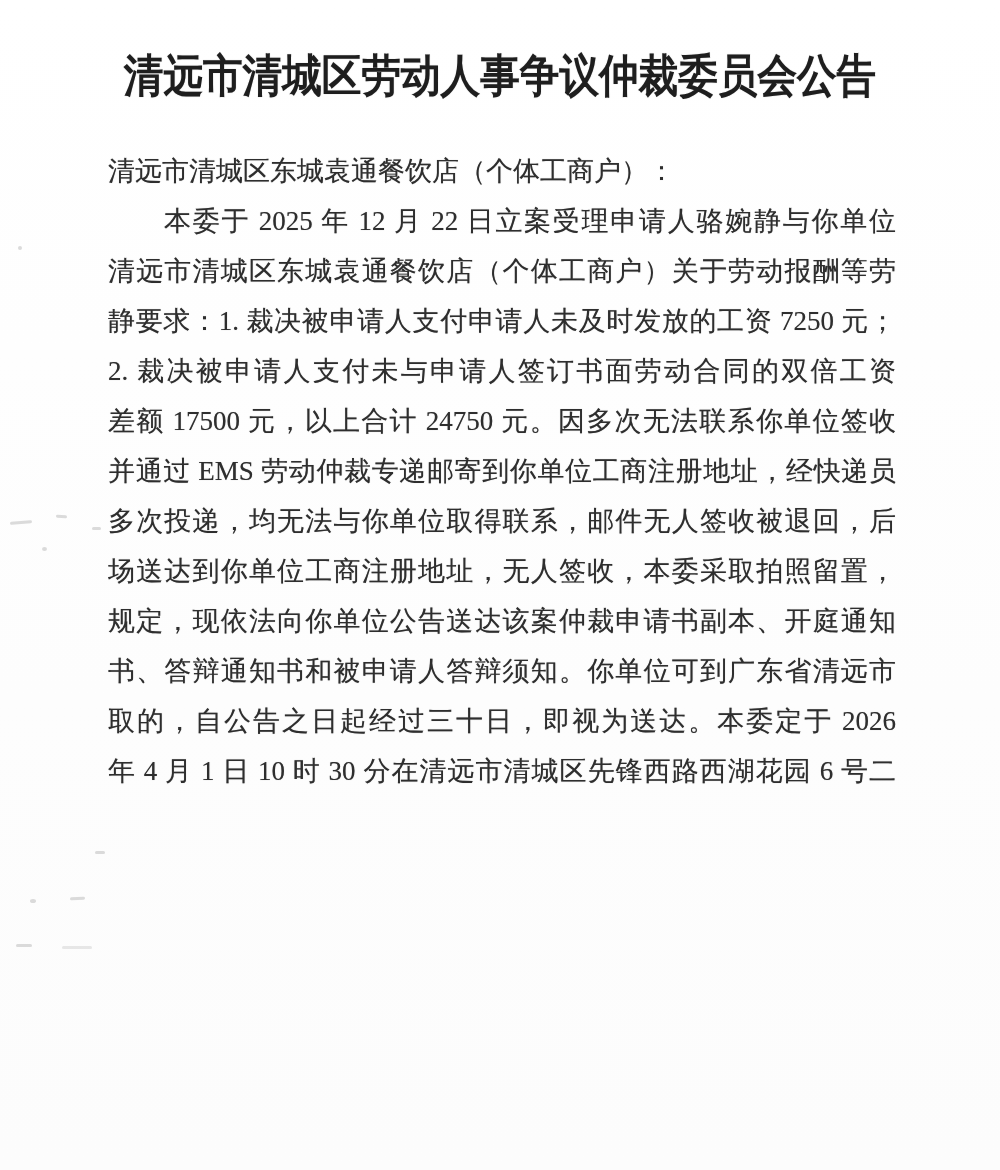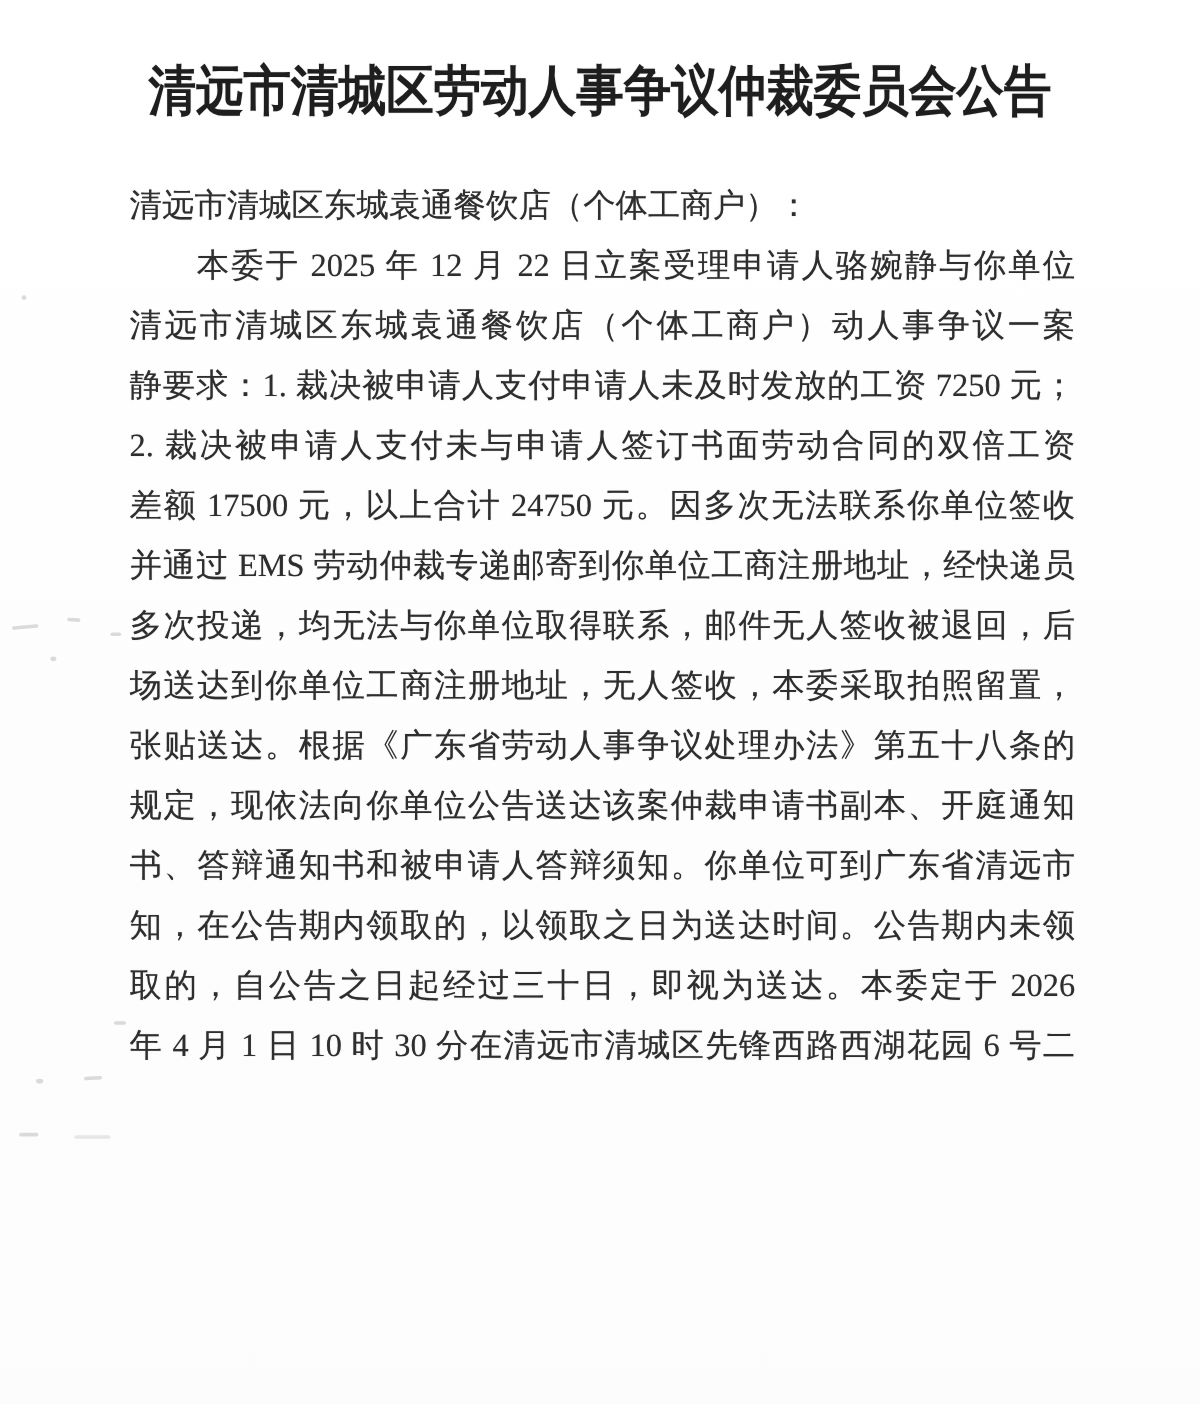--- a/index.html
+++ b/index.html
@@ -76,31 +76,29 @@
 </head>
 <body>
 
 <div class="page">
 
   <h1 class="doc-title">清远市清城区劳动人事争议仲裁委员会公告</h1>
 
   <div class="doc-body">
     <div class="line salutation">清远市清城区东城袁通餐饮店（个体工商户）：</div>
     <div class="line indent">本委于 2025 年 12 月 22 日立案受理申请人骆婉静与你单位</div>
-    <div class="line">清远市清城区东城袁通餐饮店（个体工商户）动人事争议一案</div>
+    <div class="line">清远市清城区东城袁通餐饮店（个体工商户）关于劳动报酬等劳</div>
     <div class="line">静要求：1. 裁决被申请人支付申请人未及时发放的工资 7250 元；</div>
     <div class="line">2. 裁决被申请人支付未与申请人签订书面劳动合同的双倍工资</div>
     <div class="line">差额 17500 元，以上合计 24750 元。因多次无法联系你单位签收</div>
     <div class="line">并通过 EMS 劳动仲裁专递邮寄到你单位工商注册地址，经快递员</div>
     <div class="line">多次投递，均无法与你单位取得联系，邮件无人签收被退回，后</div>
     <div class="line">场送达到你单位工商注册地址，无人签收，本委采取拍照留置，</div>
-    <div class="line">张贴送达。根据《广东省劳动人事争议处理办法》第五十八条的</div>
     <div class="line">规定，现依法向你单位公告送达该案仲裁申请书副本、开庭通知</div>
     <div class="line">书、答辩通知书和被申请人答辩须知。你单位可到广东省清远市</div>
-    <div class="line">知，在公告期内领取的，以领取之日为送达时间。公告期内未领</div>
     <div class="line">取的，自公告之日起经过三十日，即视为送达。本委定于 2026</div>
     <div class="line">年 4 月 1 日 10 时 30 分在清远市清城区先锋西路西湖花园 6 号二</div>
   </div>
 
   <div class="artifact a1"></div>
   <div class="artifact a2"></div>
   <div class="artifact a3"></div>
   <div class="artifact a4"></div>
   <div class="artifact a5"></div>
   <div class="artifact a6"></div>

